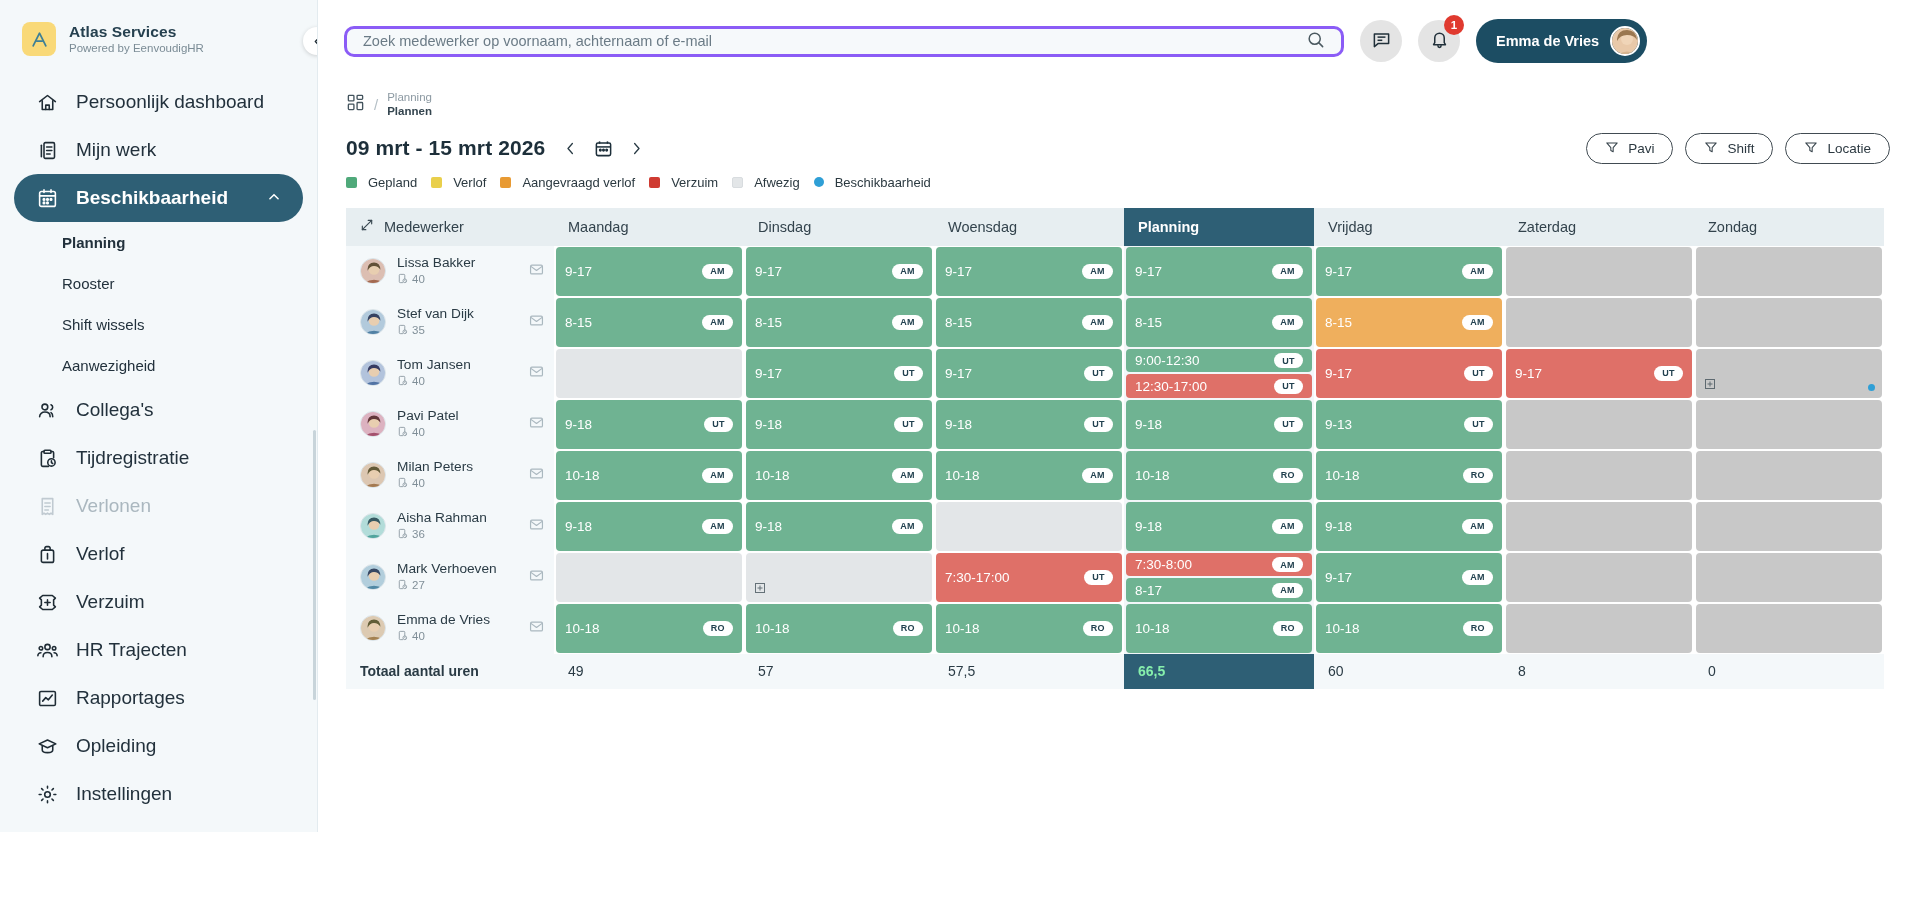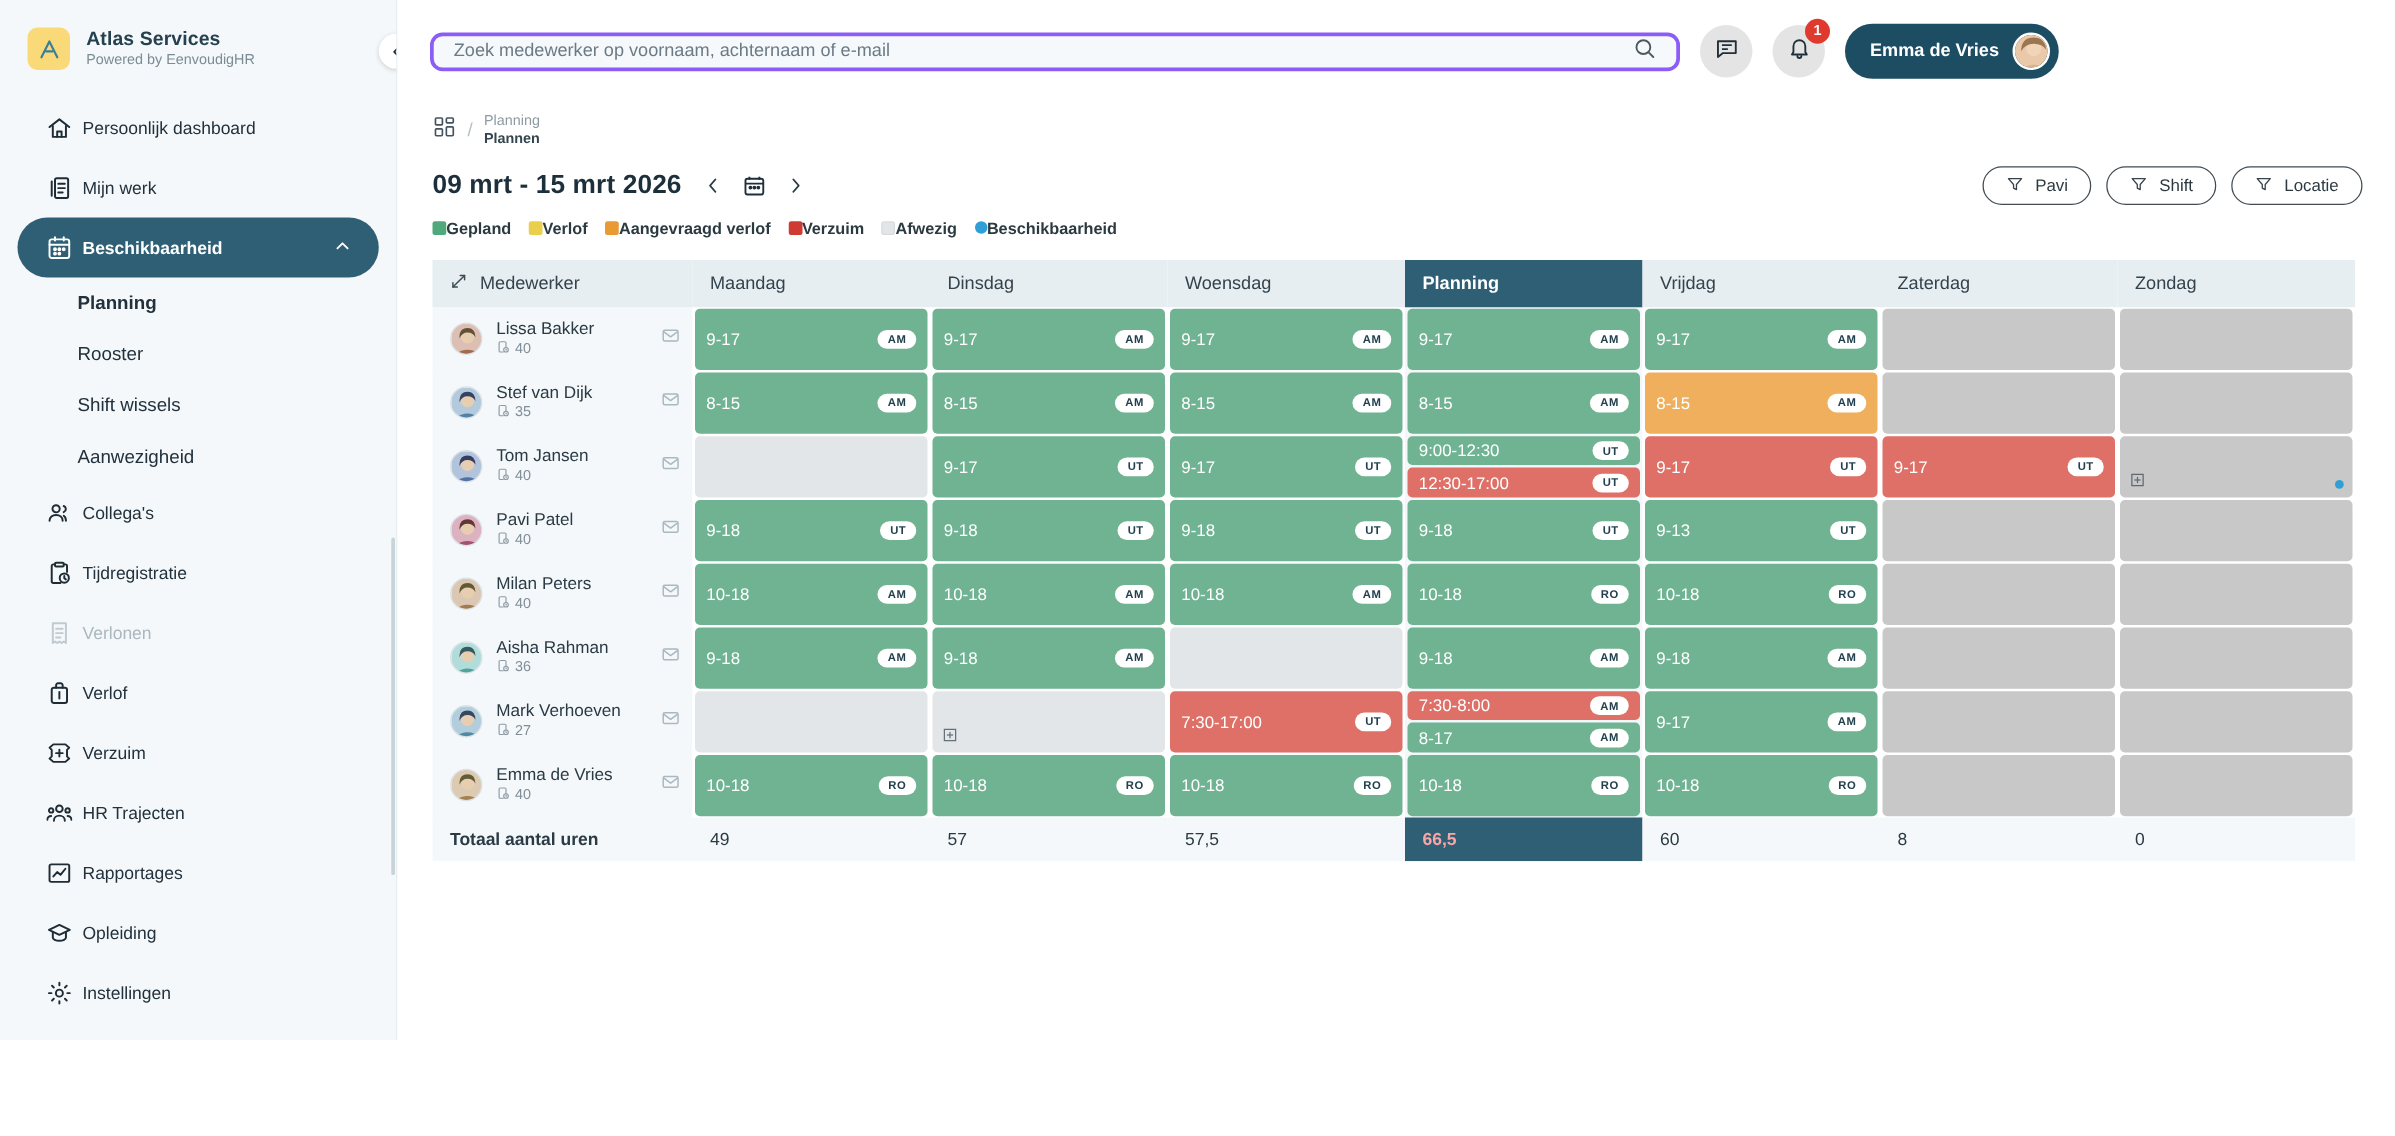--- a/index.html
+++ b/index.html
@@ -26,23 +26,23 @@
     background: #f9d978; display: flex; align-items: center; justify-content: center;
     flex: 0 0 34px;
   }
   .brand-logo svg { display:block; }
   .brand-text { line-height: 1.15; }
   .brand-title { font-size: 15.5px; font-weight: 700; color: #25404f; letter-spacing: .1px;}
   .brand-sub { font-size: 11.5px; color: #7b8c96; margin-top: 1px; }
 
   .nav { margin-top: 8px; }
   .nav-item {
-    display: flex; align-items: center; gap: 8px;
+    display: flex; align-items: center; gap: 18px;
     height: 48px; padding: 0 22px; margin: 0 14px 0 14px;
-    color: #22313c; font-size: 14px; border-radius: 26px;
+    color: #22313c; font-size: 19px; border-radius: 26px;
     cursor: pointer; position: relative;
   }
   .nav-item .nico { width: 22px; height: 22px; flex: 0 0 22px; display:flex; align-items:center; justify-content:center;}
   .nav-item.active { background: #2e5f75; color: #ffffff; font-weight: 700; }
   .nav-item.active .nico svg { stroke: #fff; }
   .nav-item.disabled { color: #aab7bf; }
   .nav-item.disabled .nico svg { stroke: #c0cad1; }
   .nav-item .chev { margin-left: auto; }
   .sub-item {
     height: 41px; display: flex; align-items: center;
@@ -106,21 +106,21 @@
   .dnav { display: flex; align-items: center; gap: 16px; margin-left: 18px; }
   .dnav span { cursor: pointer; display: flex; align-items: center; }
   .filters { margin-left: auto; display: flex; gap: 12px; }
   .fbtn {
     height: 31px; border: 1px solid #414b52; border-radius: 18px;
     display: flex; align-items: center; gap: 9px; padding: 0 18px;
     font-size: 13.5px; color: #2c3941; cursor: pointer; background: #fff;
   }
 
   .legend { display: flex; align-items: center; gap: 7px; padding: 11px 0 0 28px; font-size: 13px; color: #2b3940; }
-  .lg { display: flex; align-items: center; gap: 0; margin-right: 7px; font-weight: bold; }
+  .lg { display: flex; align-items: center; gap: 11px; margin-right: 7px; }
   .sw { width: 11px; height: 11px; border-radius: 2px; display:inline-block; }
   .dot { width: 10px; height: 10px; border-radius: 50%; display:inline-block; }
 
   
   .tablewrap { padding: 18px 40px 0 28px; }
   .ptable { width: 1538px; border-collapse: separate; border-spacing: 0; table-layout: fixed; }
   .ptable thead th {
     background: #e7eef1; height: 38px; text-align: left;
     font-size: 14.5px; font-weight: 400; color: #33434d;
     padding-left: 14px; vertical-align: middle;
@@ -157,21 +157,21 @@
   .chip.green { background: #6fb392; }
   .chip.red { background: #df7068; }
   .chip.orange { background: #efaf5d; }
   .chip.grey { background: #c8c8c8; }
   .chip.light { background: #e3e6e8; }
 
   .addico { position: absolute; left: 8px; bottom: 5px; opacity: .75; }
   .availdot { position: absolute; right: 7px; bottom: 7px; width: 7px; height: 7px; border-radius: 50%; background: #2f9fd6; }
 
   tr.totals td { background: #f4f8fa; height: 35px; font-size: 14px; color: #2a3b45; padding-left: 14px; vertical-align: middle; }
-  tr.totals td.today { background: #2e5f75; color: #fca5a5; font-weight: 700; }
+  tr.totals td.today { background: #2e5f75; color: #86efac; font-weight: 700; }
   tr.totals td.lbl { background: #f4f8fa; font-weight: bold; }
   .shadowrow td { height: 5px; padding: 0; background: #ffffff; }
 </style>
 </head>
 <body>
 
 <aside id="sidebar">
   <div class="brand">
     <div class="brand-logo">
       <svg width="19" height="19" viewBox="0 0 24 24" fill="none" stroke="#3d7f96" stroke-width="2.2" stroke-linecap="round" stroke-linejoin="round">

